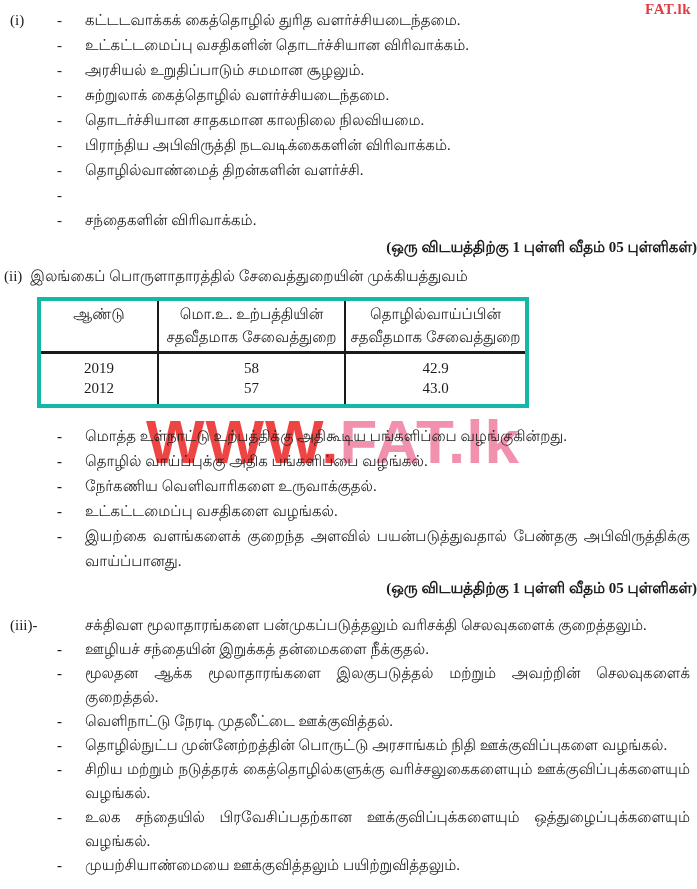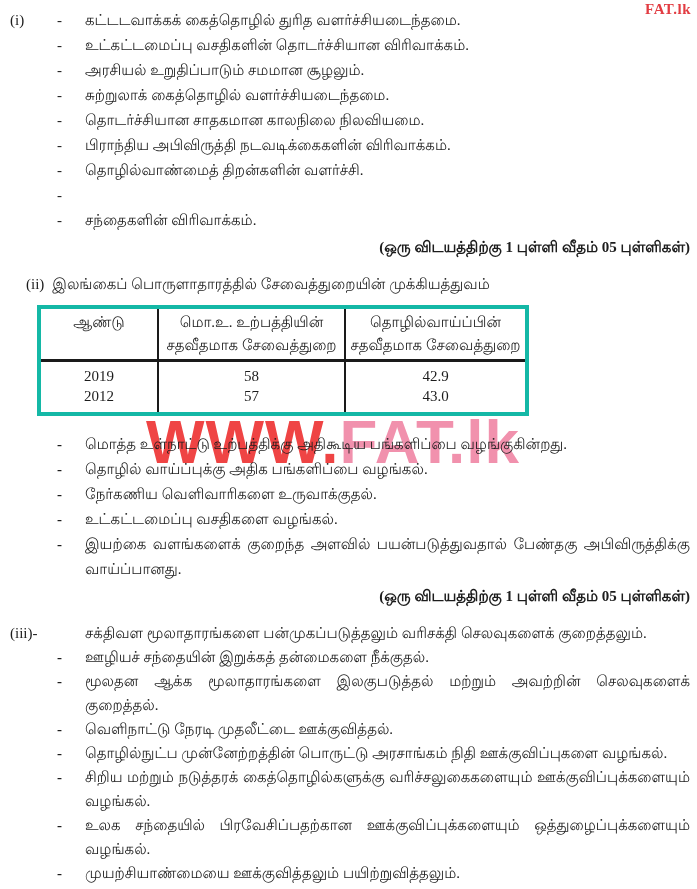--- a/index.html
+++ b/index.html
@@ -42,31 +42,30 @@
 
   .row { display:flex; align-items:flex-start; padding-left:10px; line-height:25px; }
   .lbl  { flex:0 0 47px; }
   .lbl-wide { flex:0 0 75px; }
   .dash { flex:0 0 28px; }
   .dash.bold { font-weight:700; }
   .txt  { flex:1 1 auto; padding-right:7px; text-align:justify; }
 
   .marks {
     text-align:right;
-    padding-right:7px;
     font-weight:700;
     line-height:25px;
     margin-top:2px;
   }
 
   .heading {
     display:flex; gap:8px;
-    padding-left:26px;
+    padding-left:4px;
     line-height:25px;
-    margin-top:12px;
+    margin-top:4px;
     font-family:Liberation Serif, serif;
   }
 
   .data-table {
     border-collapse:collapse;
     margin:8px 0 0 37px;
     table-layout:fixed;
     border:4px solid #14b8a6;
   }
   .data-table th {

